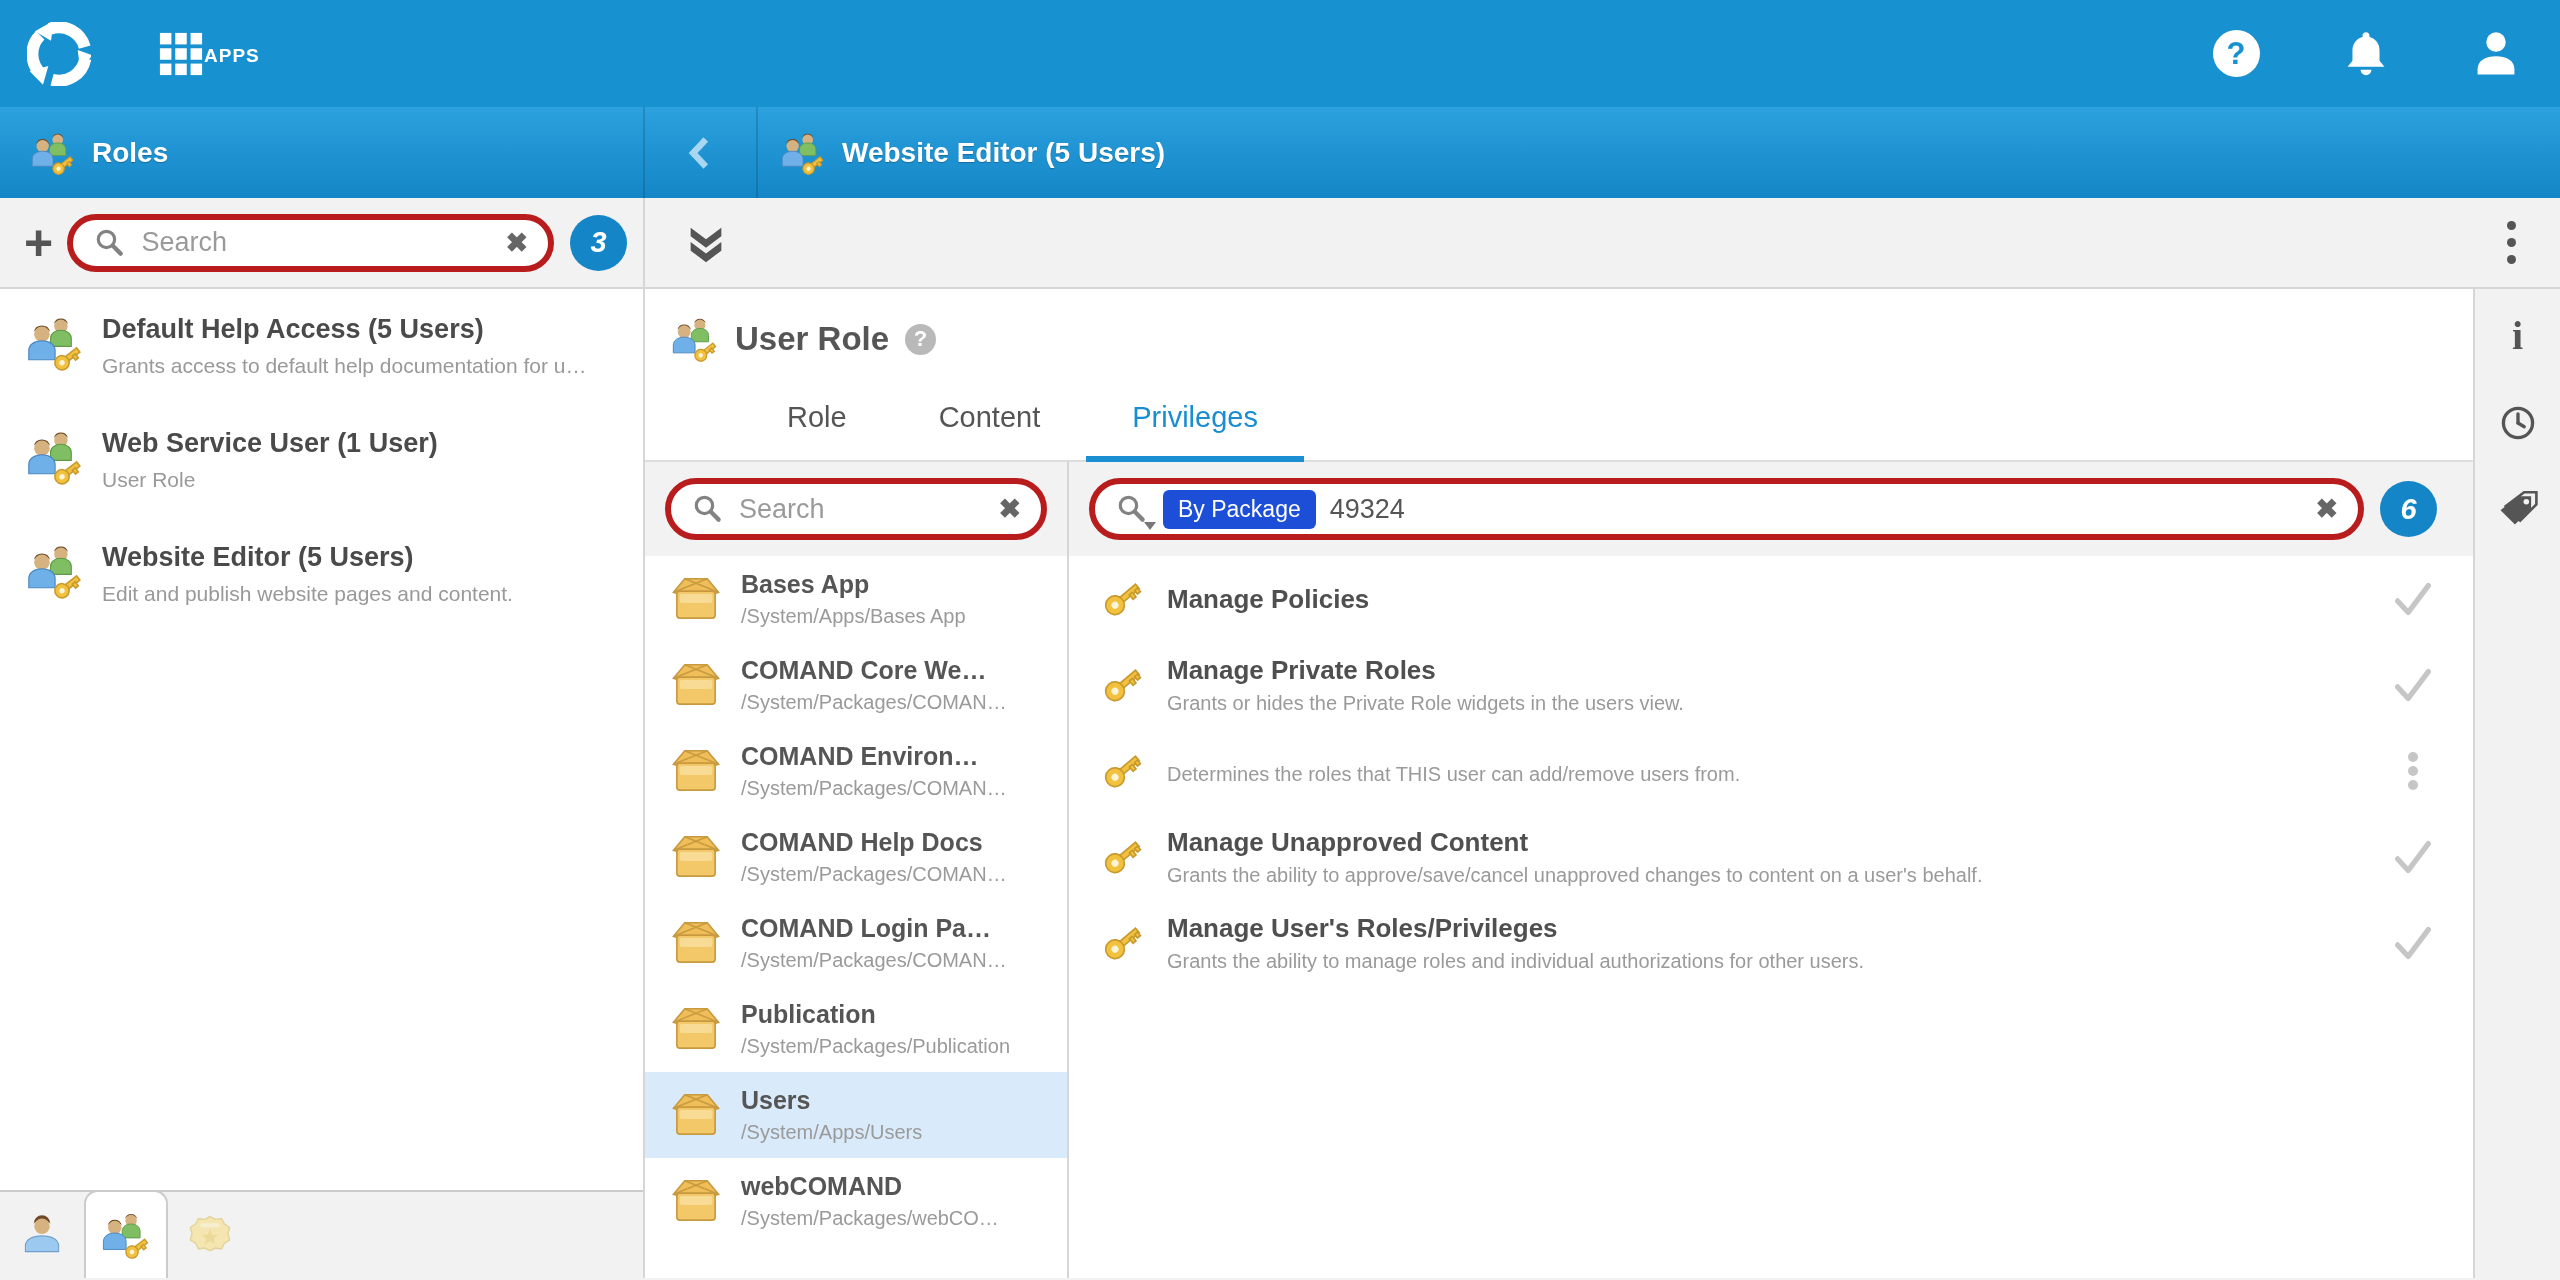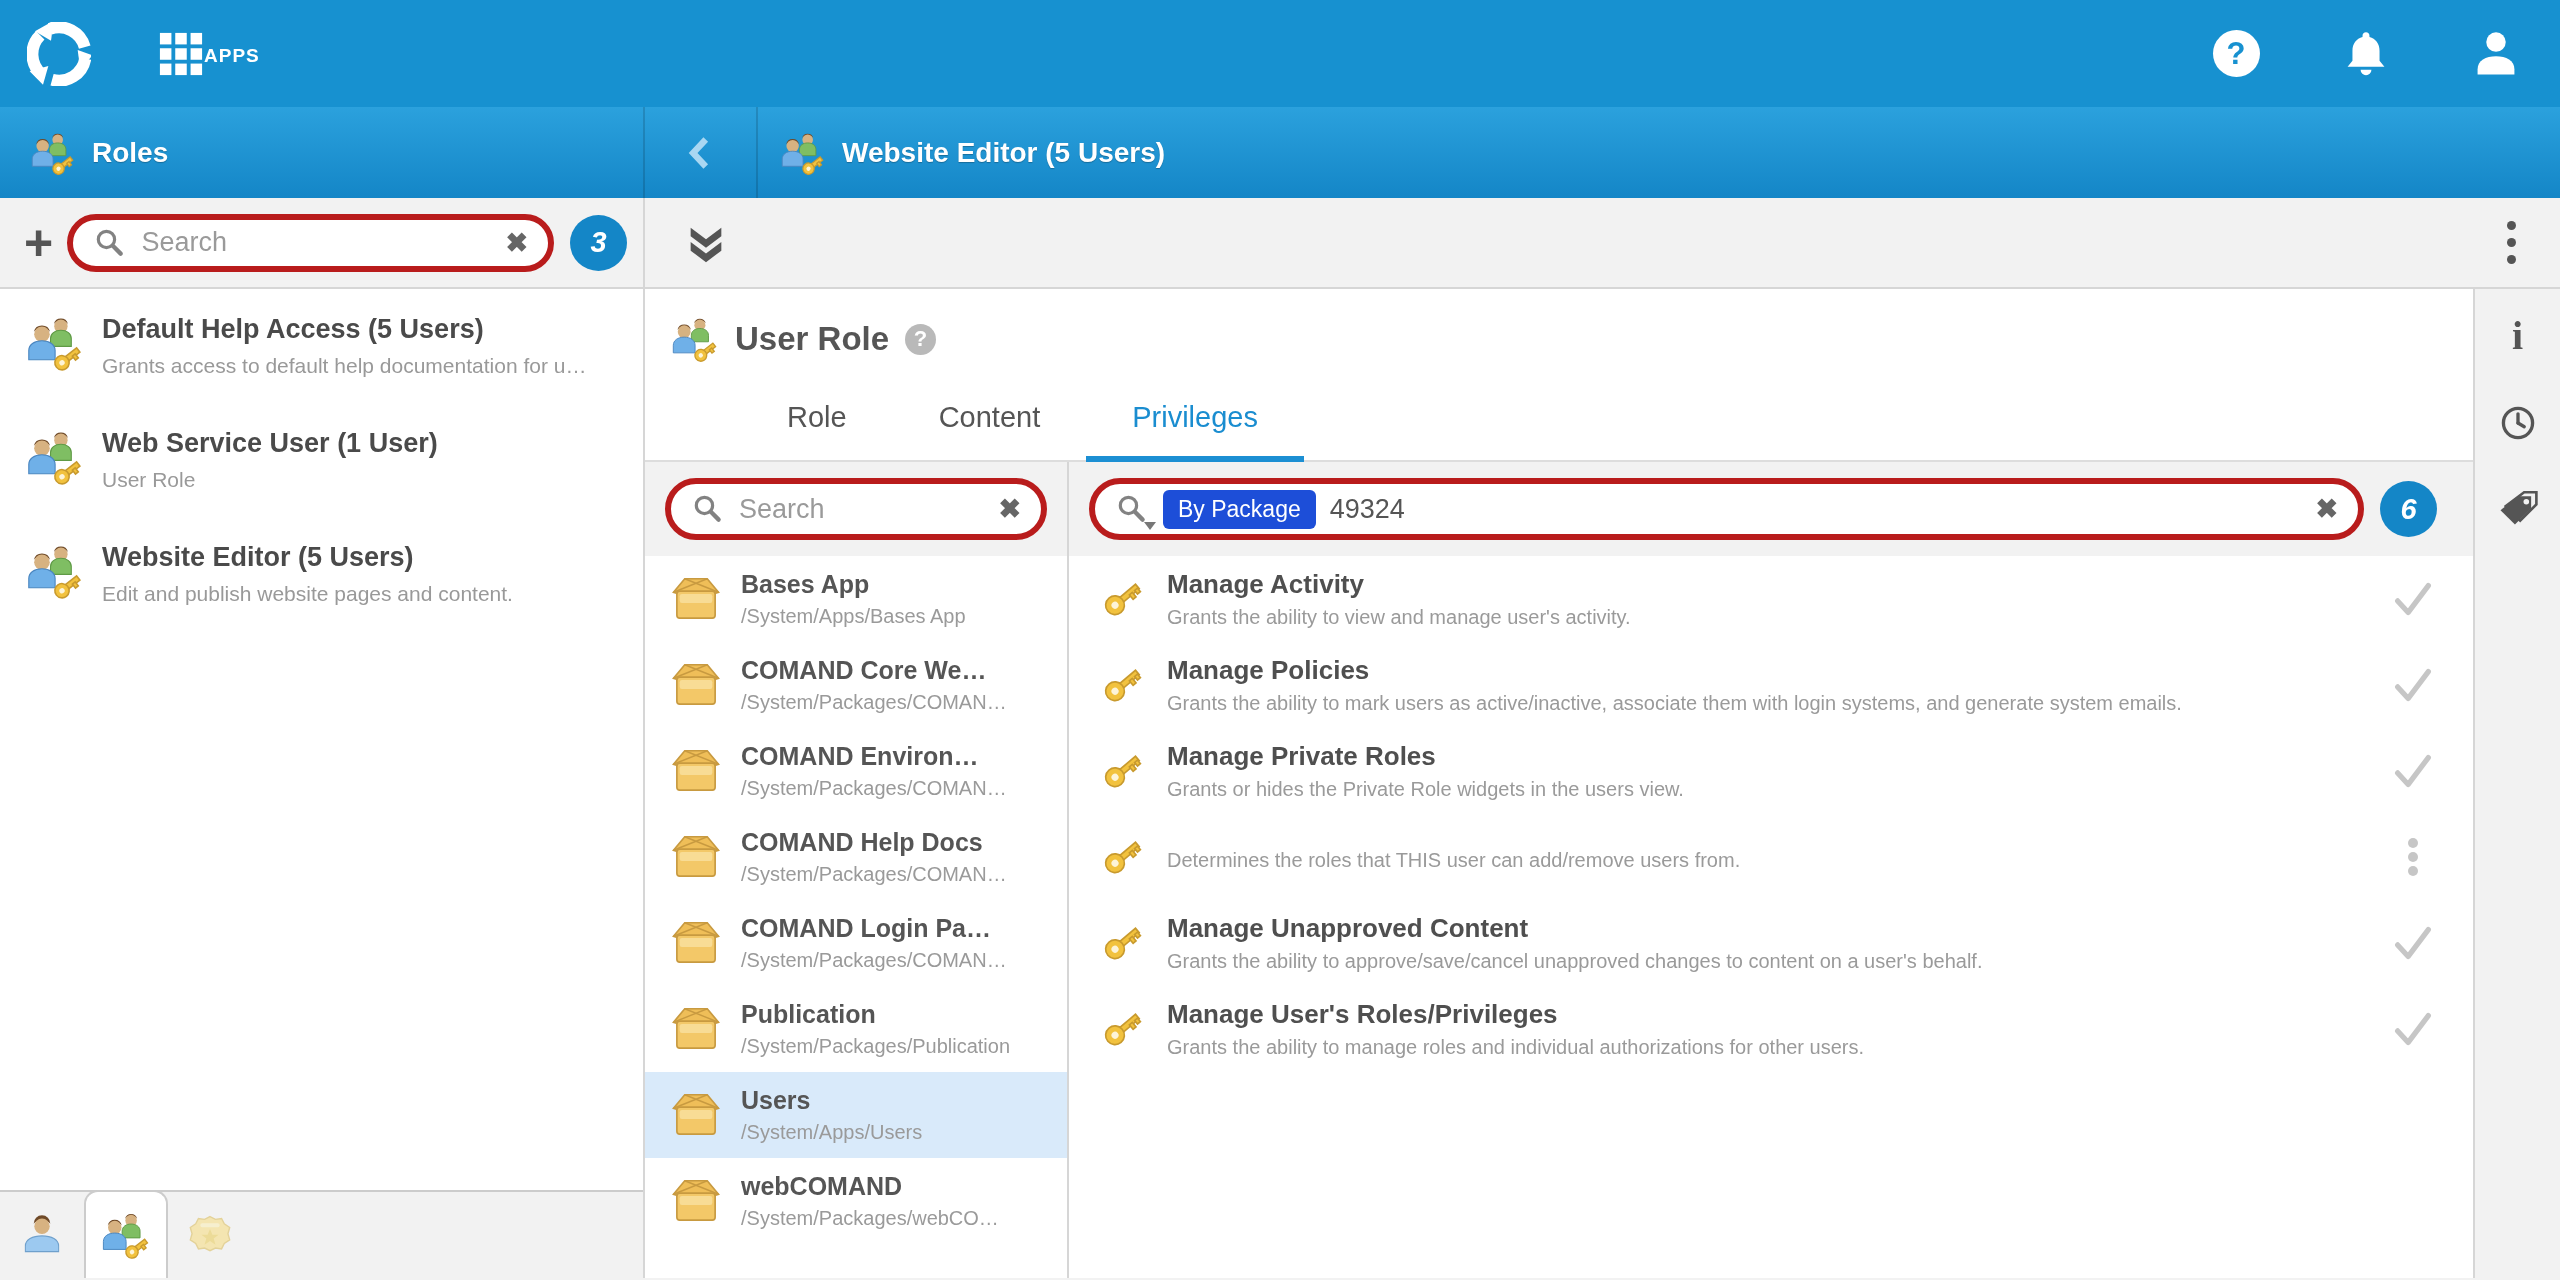--- a/index.html
+++ b/index.html
@@ -469,36 +469,21 @@
           </div>
           <div class="count-badge">6</div>
         </div>
 
         <div class="priv-list">
           <div class="priv-item">
             <svg class="key">
                 <use href="#sym-key"></use>
               </svg>
             <div class="priv-texts">
-              <div class="priv-name">Manage Activity</div>
-              <div class="priv-desc">Grants the ability to view and manage user's activity.</div>
-            </div>
-            <div class="priv-status">
-              <svg>
-                  <use href="#sym-check"></use>
-                </svg>
-            </div>
-          </div>
-          <div class="priv-item">
-            <svg class="key">
-                <use href="#sym-key"></use>
-              </svg>
-            <div class="priv-texts">
               <div class="priv-name">Manage Policies</div>
-              <div class="priv-desc">Grants the ability to mark users as active/inactive, associate them with login systems, and generate system emails.</div>
             </div>
             <div class="priv-status">
               <svg>
                   <use href="#sym-check"></use>
                 </svg>
             </div>
           </div>
           <div class="priv-item">
             <svg class="key">
                 <use href="#sym-key"></use>

